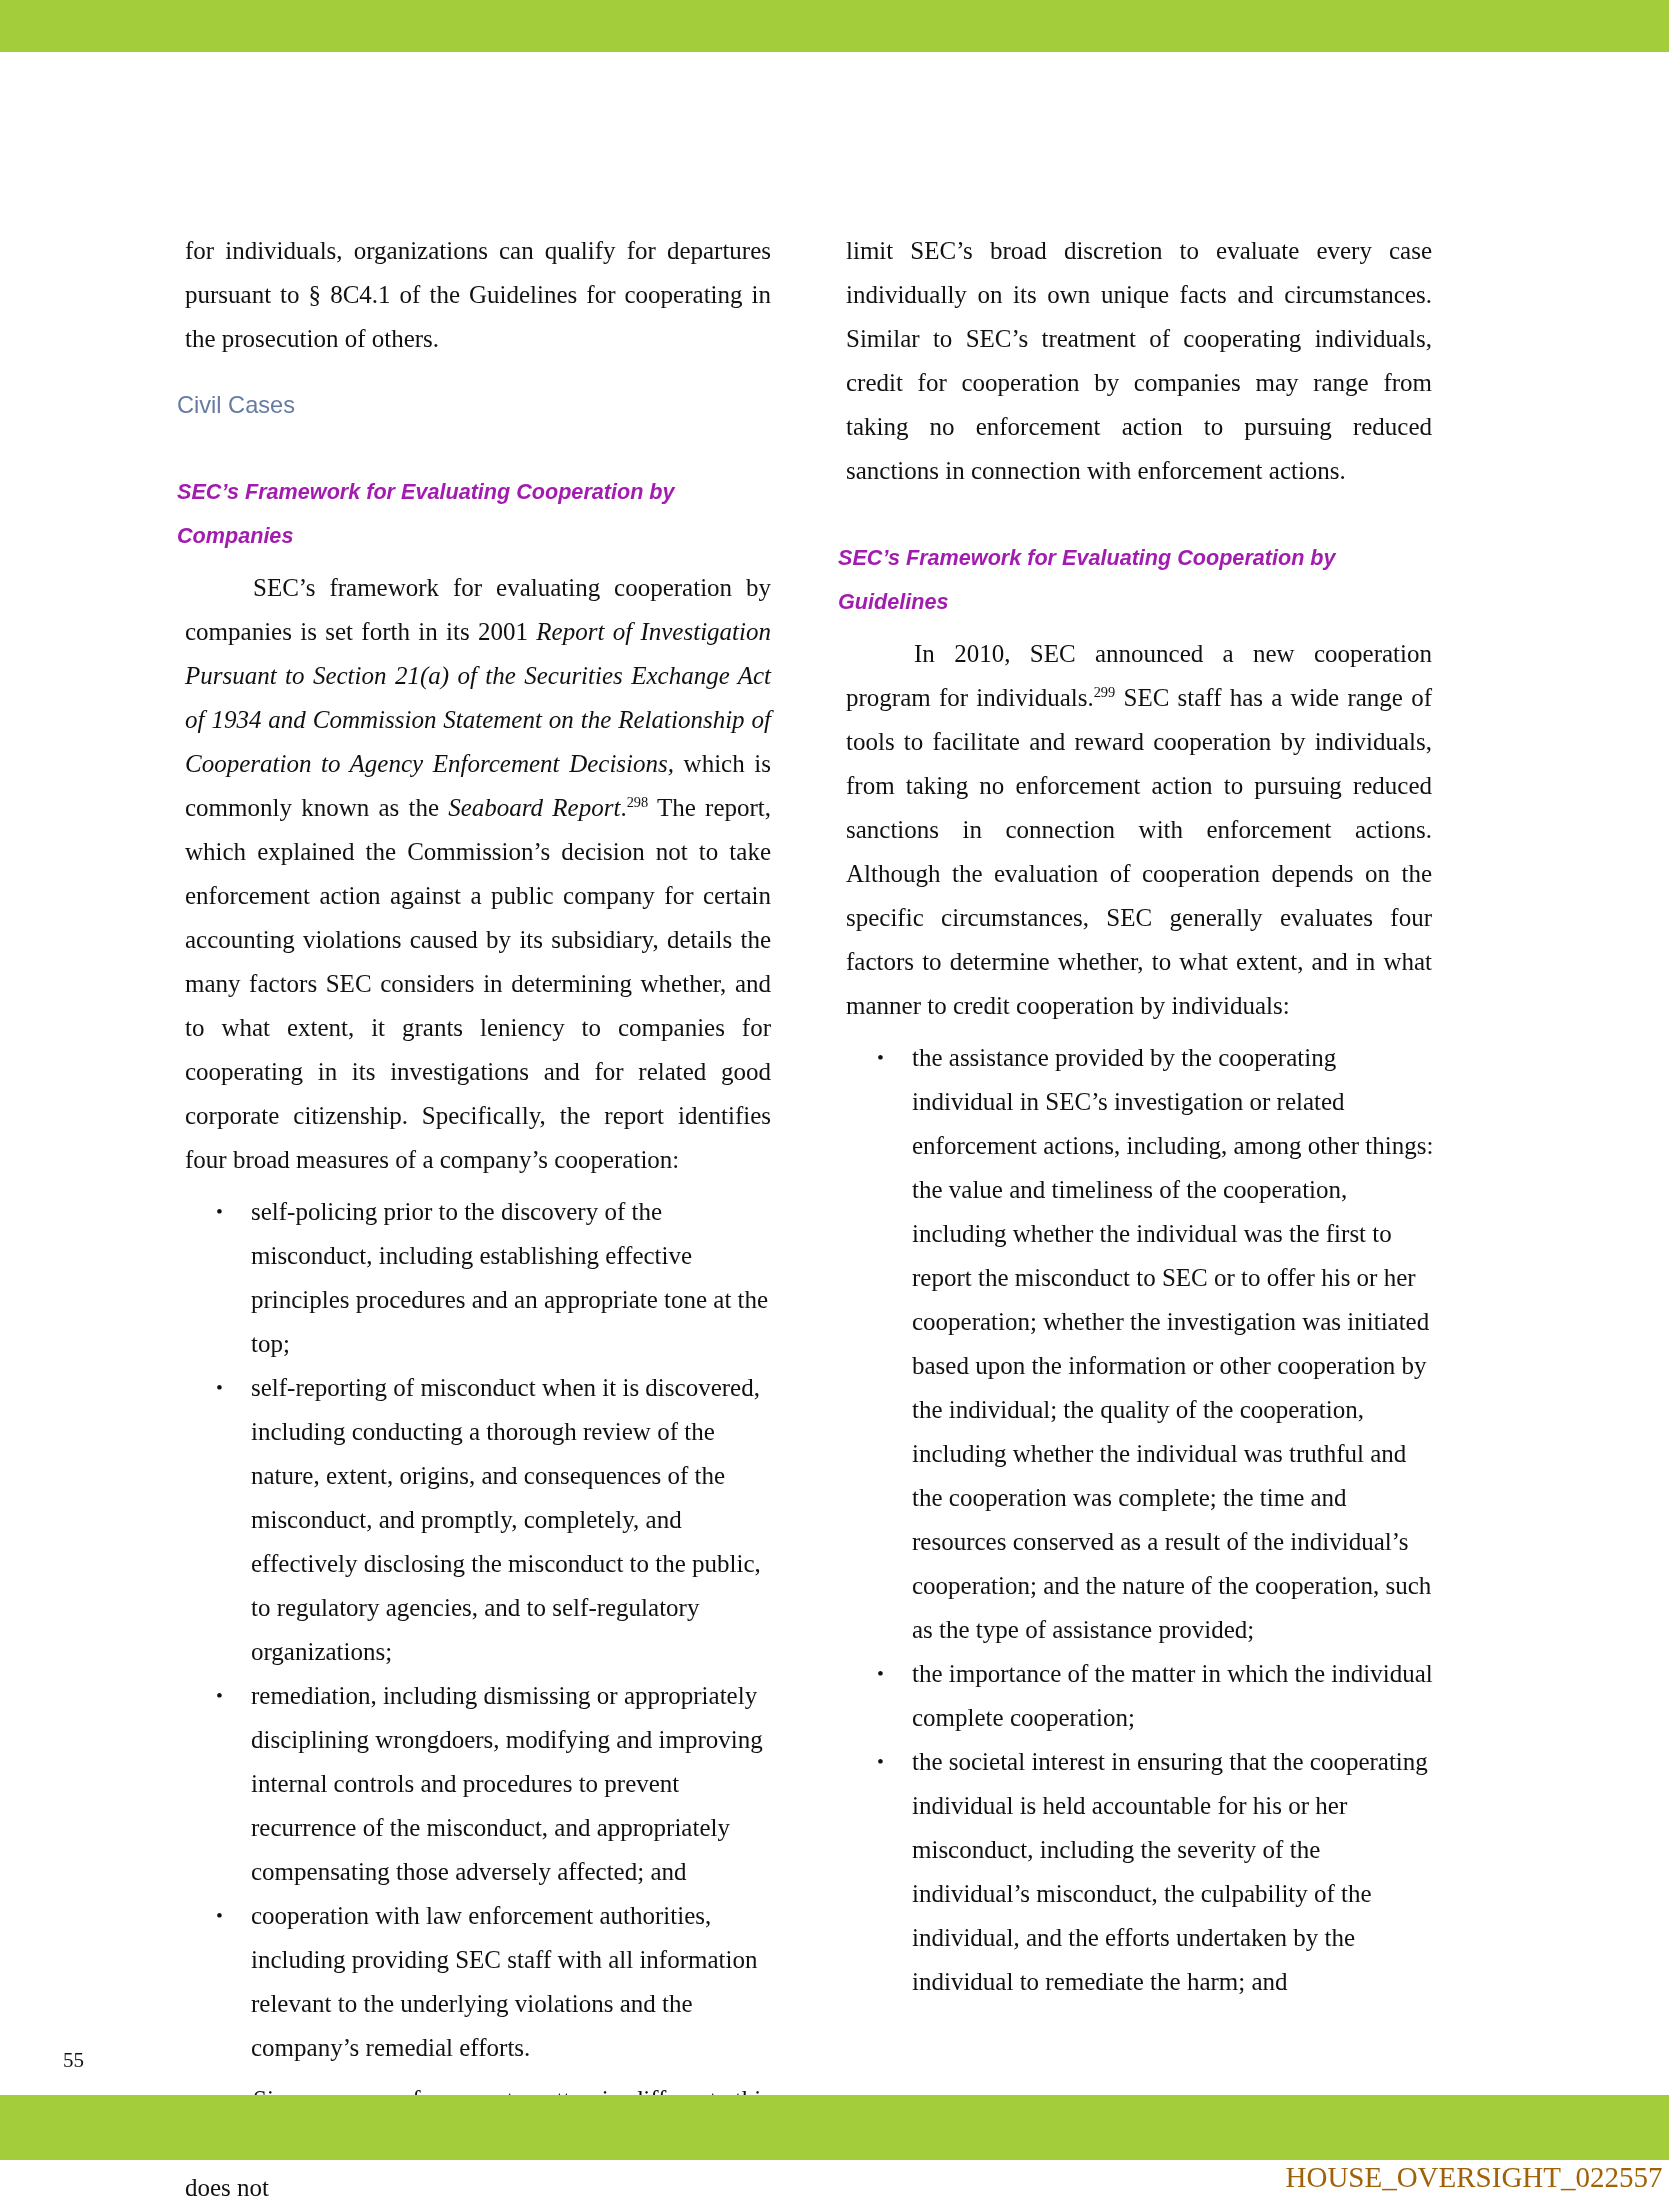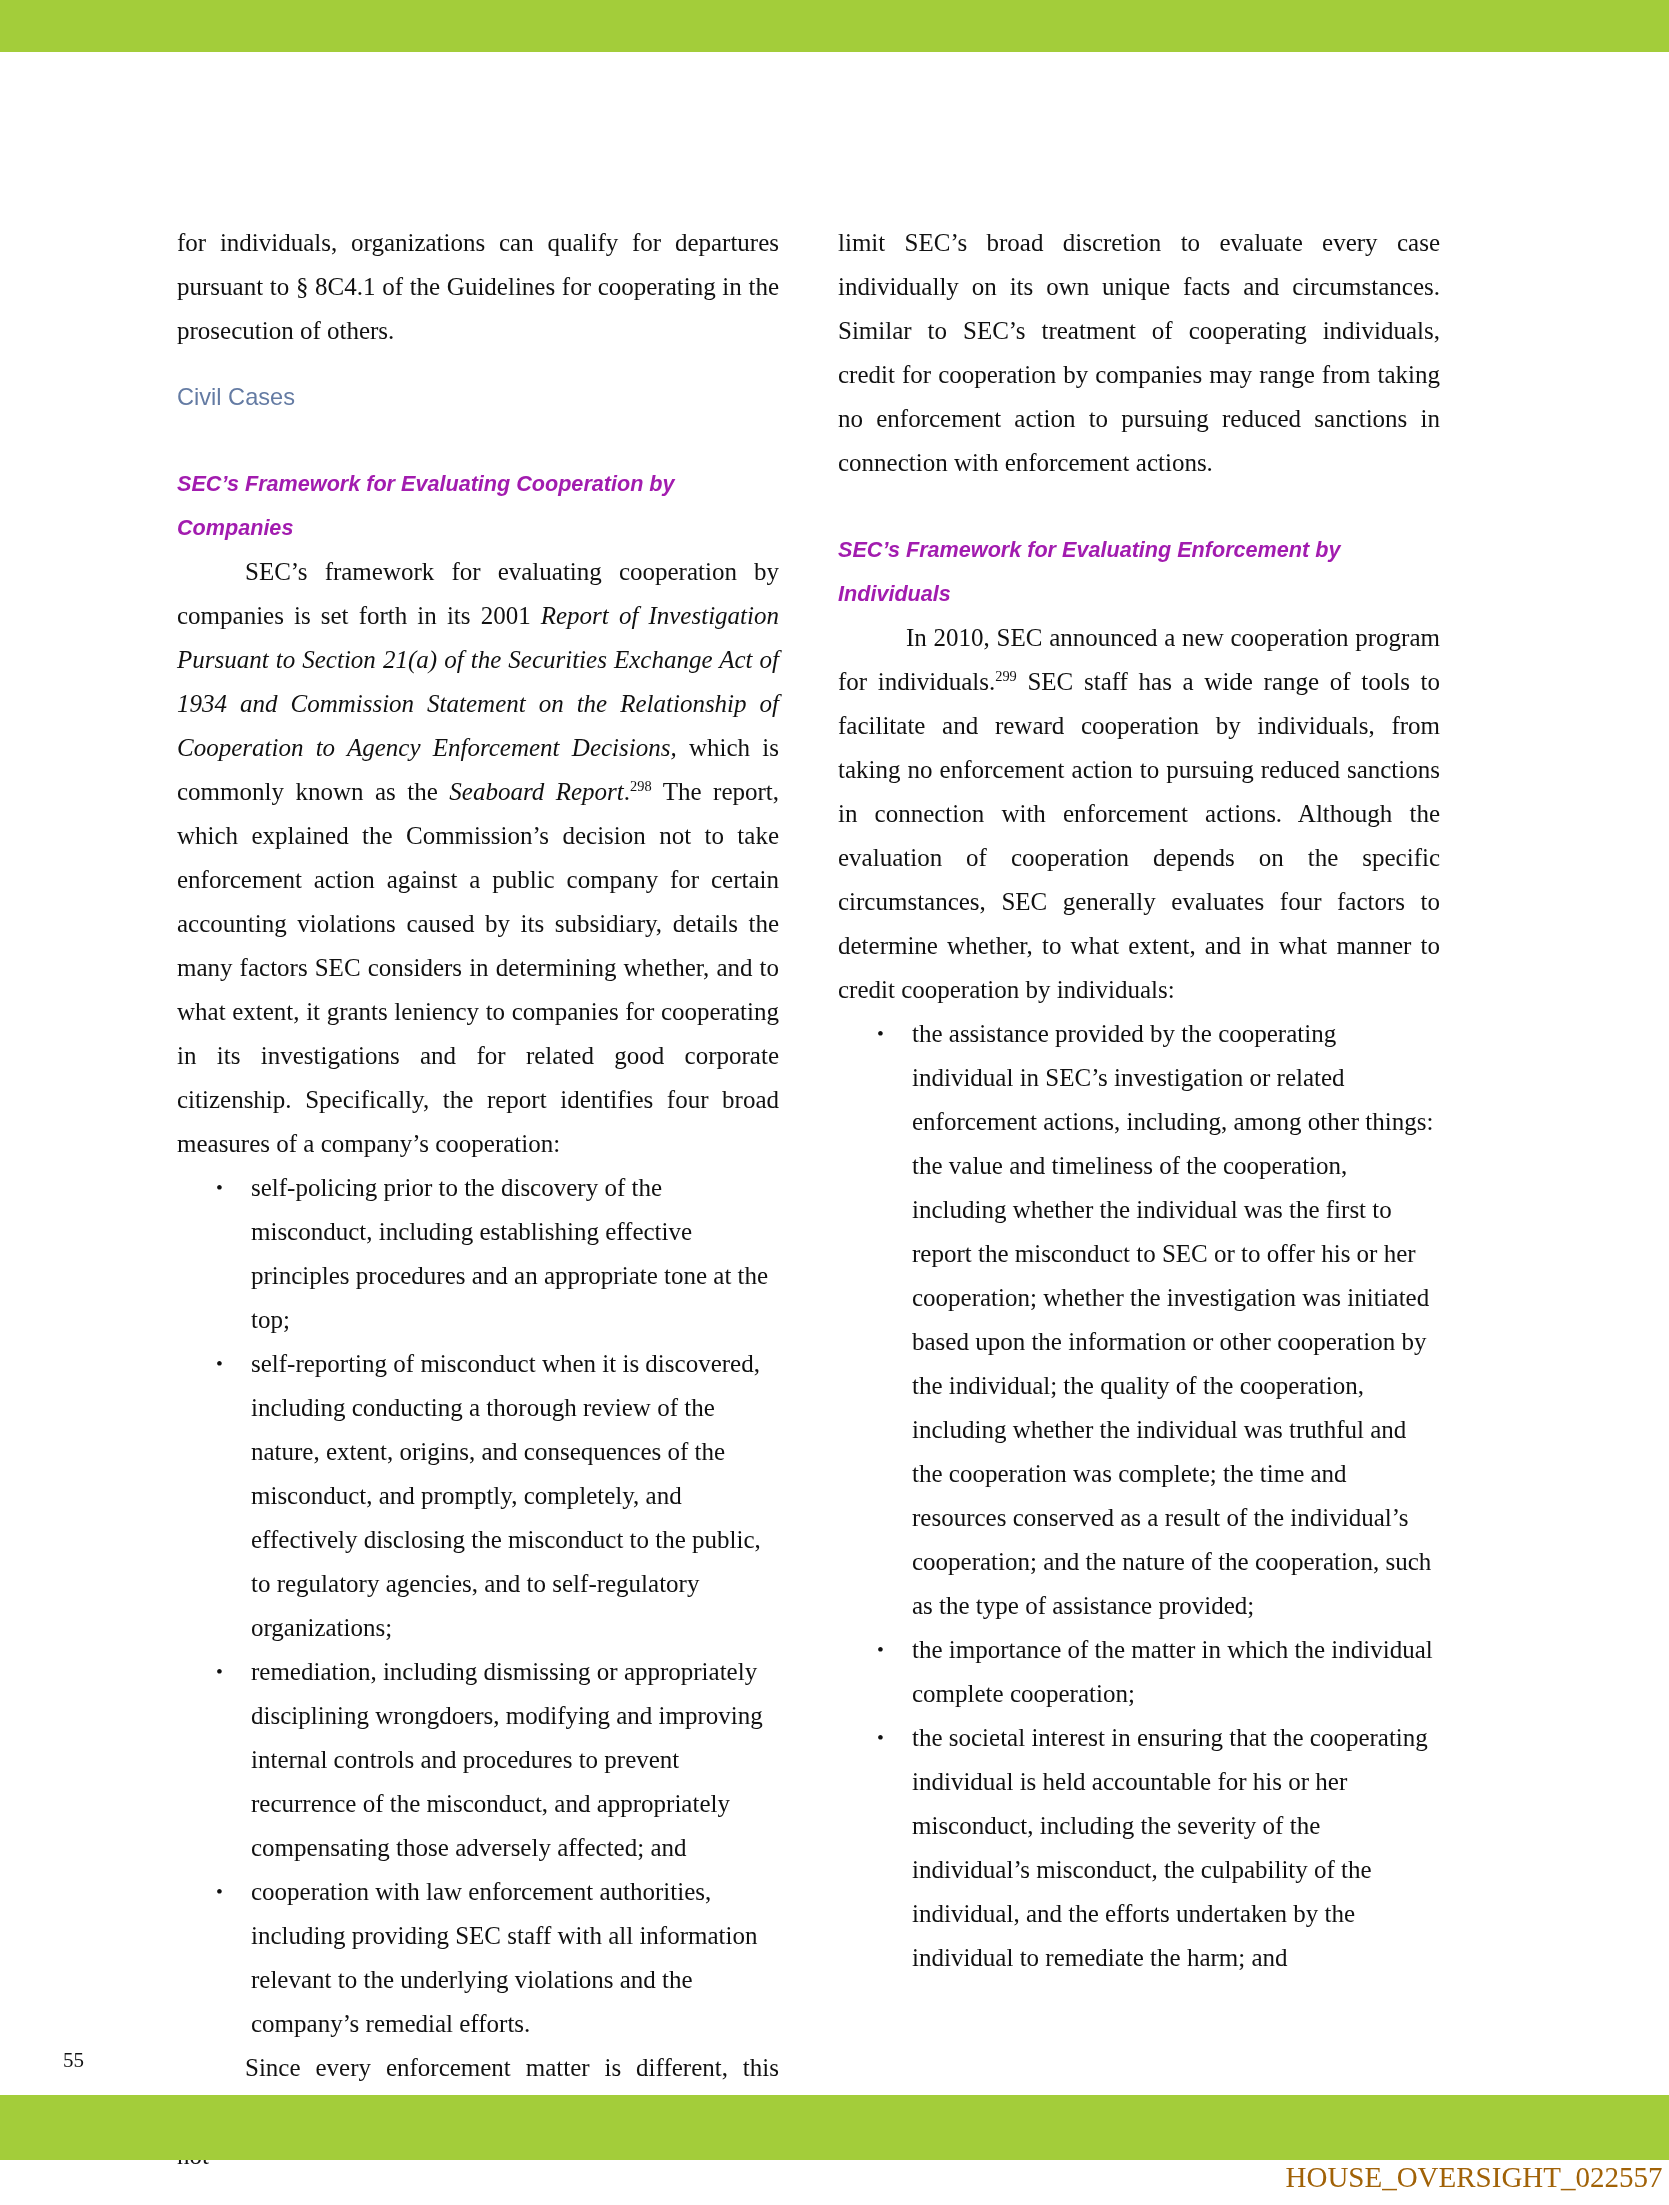--- a/index.html
+++ b/index.html
@@ -7,21 +7,21 @@
     width: 1669px; height: 2205px; position: relative; overflow: hidden;
     background: #ffffff; color: #111;
     font-family: "Liberation Serif", "DejaVu Serif", serif;
   }
   .band { position: absolute; left: 0; width: 1669px; background: #a3cd3a; }
   .band.top { top: 0; height: 52px; }
   .band.bottom { top: 2095px; height: 65px; }
   .col { position: absolute; top: 221px; width: 602px; font-size: 25px; line-height: 44px; }
   .col.left { left: 177px; }
   .col.right { left: 838px; }
-  p { margin: 0; text-align: justify; }
+  p { margin: 8px; text-align: justify; }
   p.indent { text-indent: 68px; }
   .section-head {
     font-family: "Liberation Sans", "DejaVu Sans", sans-serif;
     color: #647ba3; font-size: 23.6px; font-weight: 500;
     margin-top: 23px; line-height: 43px;
   }
   .sub-head {
     font-family: "Liberation Sans", "DejaVu Sans", sans-serif;
     font-style: italic; font-weight: 700; font-size: 21.6px; color: #a21caf;
     line-height: 44px; margin-top: 43px;
@@ -62,21 +62,21 @@
     <li><span class="bullet">•</span><span>remediation, including dismissing or appropriately disciplining wrongdoers, modifying and improving internal controls and procedures to prevent recurrence of the misconduct, and appropriately compensating those adversely affected; and</span></li>
     <li><span class="bullet">•</span><span>cooperation with law enforcement authorities, including providing SEC staff with all information relevant to the underlying violations and the company’s remedial efforts.</span></li>
   </ul>
 
   <p class="indent">Since every enforcement matter is different, this analytical framework sets forth general principles but does not</p>
 </div>
 
 <div class="col right">
   <p>limit SEC’s broad discretion to evaluate every case individually on its own unique facts and circumstances. Similar to SEC’s treatment of cooperating individuals, credit for cooperation by companies may range from taking no enforcement action to pursuing reduced sanctions in connection with enforcement actions.</p>
 
-  <div class="sub-head">SEC’s Framework for Evaluating Enforcement by Individuals</div>
+  <div class="sub-head">SEC’s Framework for Evaluating Cooperation by Guidelines</div>
 
   <p class="indent"><span>In 2010, SEC announced a new cooperation program for individuals.</span><sup>299</sup><span> SEC staff has a wide range of tools to facilitate and reward cooperation by individuals, from taking no enforcement action to pursuing reduced sanctions in connection with enforcement actions. Although the evaluation of cooperation depends on the specific circumstances, SEC generally evaluates four factors to determine whether, to what extent, and in what manner to credit cooperation by individuals:</span></p>
 
   <ul>
     <li><span class="bullet">•</span><span>the assistance provided by the cooperating individual in SEC’s investigation or related enforcement actions, including, among other things: the value and timeliness of the cooperation, including whether the individual was the first to report the misconduct to SEC or to offer his or her cooperation; whether the investigation was initiated based upon the information or other cooperation by the individual; the quality of the cooperation, including whether the individual was truthful and the cooperation was complete; the time and resources conserved as a result of the individual’s cooperation; and the nature of the cooperation, such as the type of assistance provided;</span></li>
     <li><span class="bullet">•</span><span>the importance of the matter in which the individual complete cooperation;</span></li>
     <li><span class="bullet">•</span><span>the societal interest in ensuring that the cooperating individual is held accountable for his or her misconduct, including the severity of the individual’s misconduct, the culpability of the individual, and the efforts undertaken by the individual to remediate the harm; and</span></li>
   </ul>
 </div>
 

